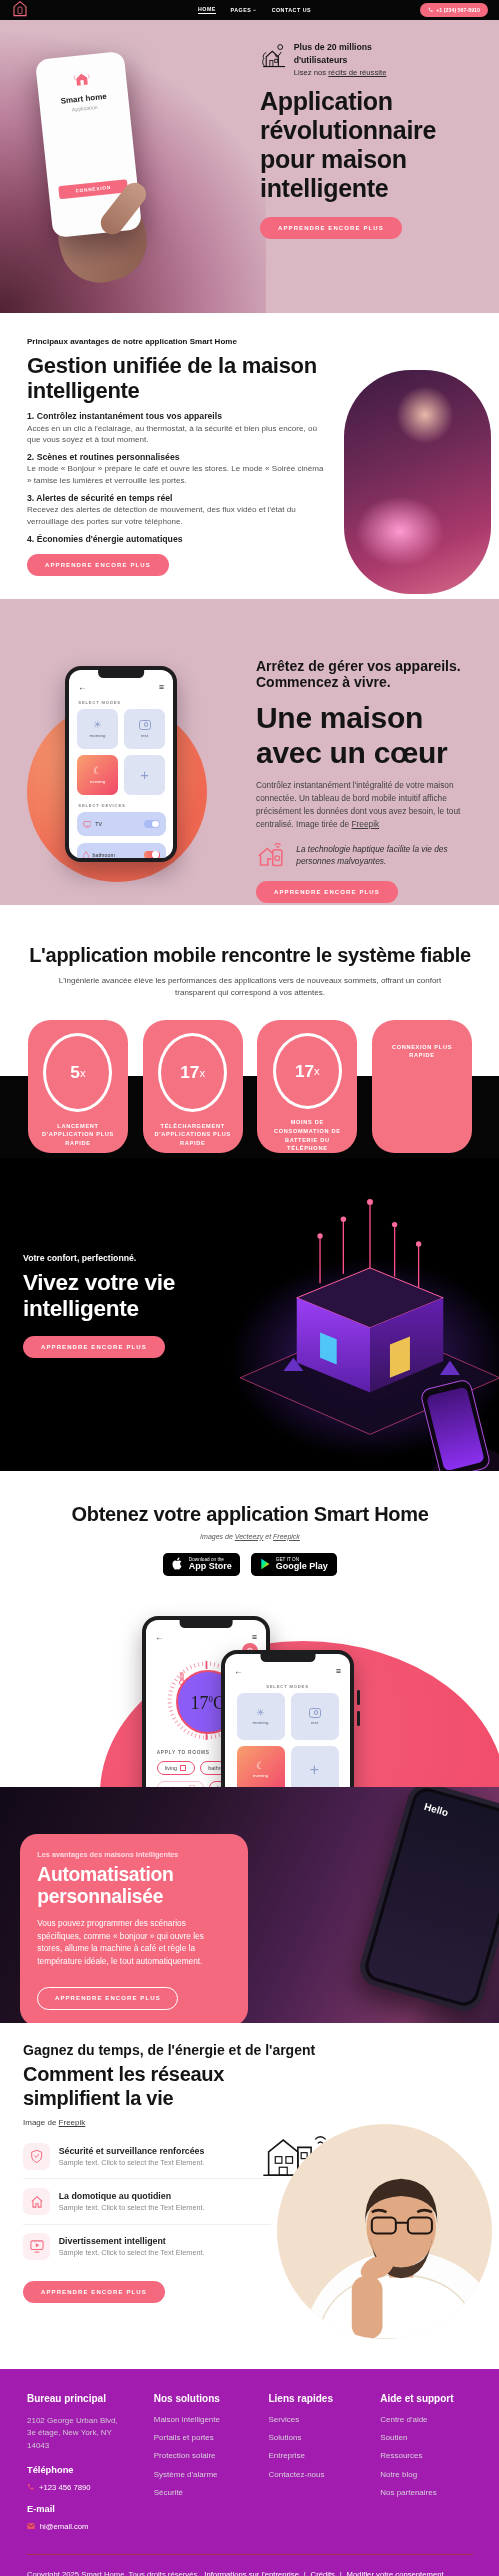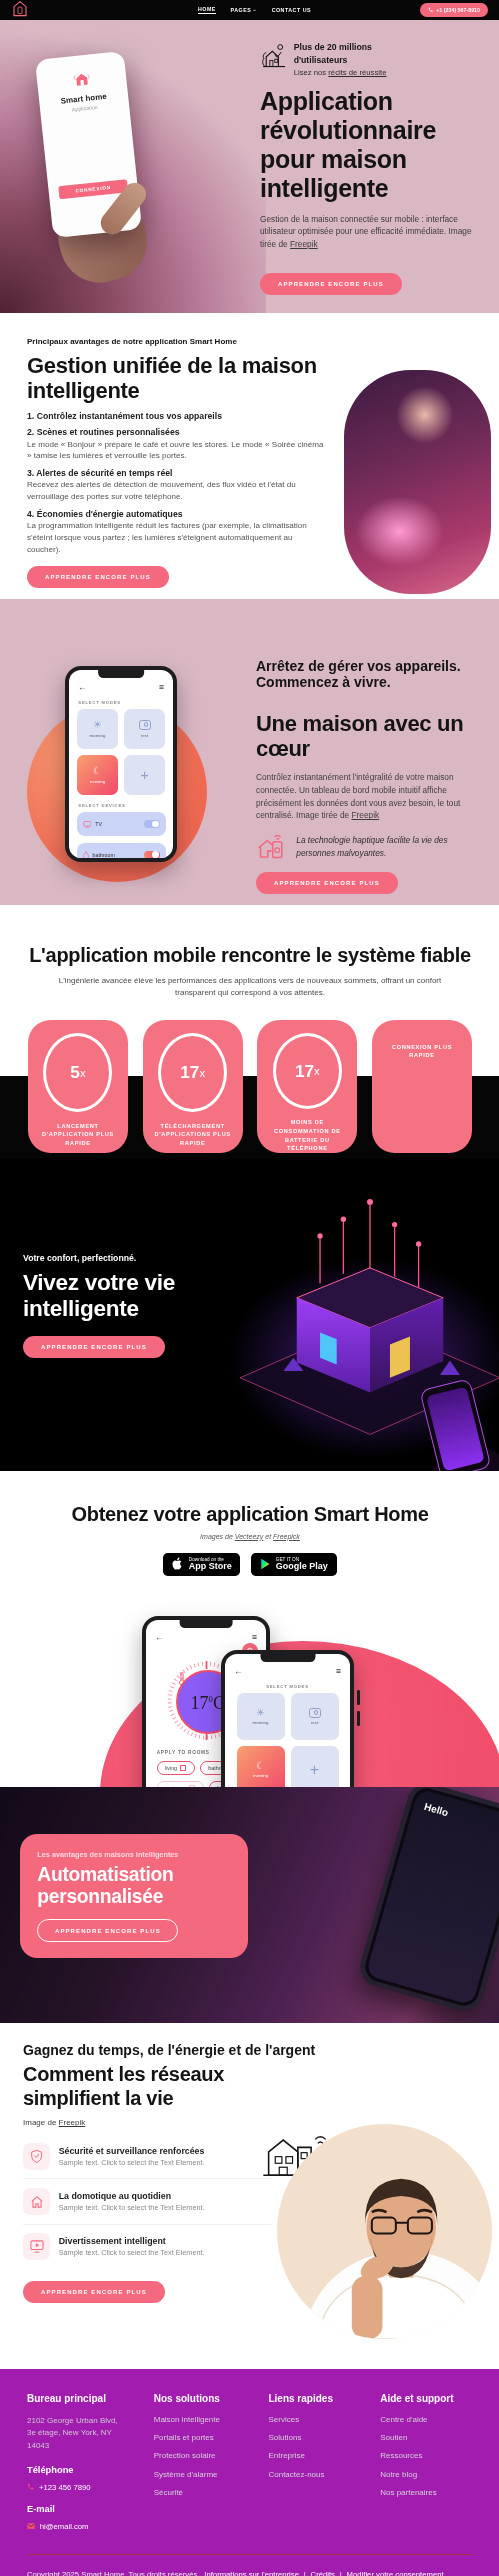--- a/index.html
+++ b/index.html
@@ -73,21 +73,21 @@
   .tile.hot .tl,.tile.hot .tg{color:#fff;}
   .resticon{width:10px;height:8px;border:1px solid #8fa0cc;border-radius:2.7px;position:relative;}
   .resticon::after{content:"";position:absolute;right:1.3px;top:1.3px;width:2.7px;height:2.7px;border:0.8px solid #8fa0cc;border-radius:50%;}
   .dev{width:89px;height:24px;background:#c9d4f6;border-radius:8px;margin:0 auto 6.7px;display:flex;align-items:center;padding:0 6px;box-sizing:border-box;gap:4px;}
   .dev .dl{font-size:5.3px;color:#333;}
   .tgl{margin-left:auto;width:16px;height:8px;border-radius:4.7px;position:relative;}
   .tgl.blue{background:#a9bbf2;}
   .tgl.pink{background:linear-gradient(90deg,#f8876e,#f2486b);}
   .tgl::after{content:"";position:absolute;right:0.7px;top:0.7px;width:6.7px;height:6.7px;border-radius:50%;background:#fff;}
   .heart-right{position:absolute;left:256px;top:59px;width:233px;}
-  .s-heart h2{font-size:22px;line-height:1.15;margin-top:21px;width:220px;}
+  .s-heart h2{font-size:30px;line-height:1.15;margin-top:11px;width:220px;}
   .heart-text{font-size:8.3px;color:#3f3f3f;line-height:1.55;margin-top:9.3px;width:223px;}
   .heart-note{display:flex;gap:9.3px;margin-top:9.3px;align-items:center;}
   .heart-note .nt{font-style:italic;font-size:8.3px;color:#2e2e2e;line-height:1.5;width:160px;}
   .heart-cta{margin-top:10.7px;}
 
   
   .s-stats{height:253px;background:linear-gradient(#ffffff 0 171px,#050505 171px);padding-top:39px;box-sizing:border-box;}
   .s-stats h2{font-size:20px;text-align:center;}
   .stats-sub{font-size:8px;color:#4a4a4a;text-align:center;width:413px;margin:8px auto 0;line-height:1.5;}
   .cards{display:flex;gap:14.7px;padding:0 28px;margin-top:21px;}
@@ -231,43 +231,42 @@
             <path d="M8 42c-4-3-5-9-2-13M6 29c-2-4 0-9 4-10" fill="none" stroke="#111" stroke-width="1.6"></path>
             <path d="M5 42h36" stroke="#111" stroke-width="1.8"></path>
             <path d="M24 23l4 4 7-9" fill="none" stroke="#111" stroke-width="1.6"></path>
           </svg></span>
       <div>
         <div class="hb-txt"><span>Plus de 20 millions</span><br><span>d'utilisateurs</span></div>
         <div class="hb-link"><span>Lisez nos </span><span class="u">récits de réussite</span></div>
       </div>
     </div>
     <h1>Application révolutionnaire pour maison intelligente</h1>
-    <p class="hero-desc"><span>Gestion de la maison connectée sur mobile : interface utilisateur optimisée pour une efficacité immédiate. Image tirée de </span><span class="u">Freepik</span></p>
     <button class="btn-pink hero-cta">APPRENDRE ENCORE PLUS</button>
   </div>
 </div>
 
 <div class="sec s-benefits">
   <div class="eyebrow" style="font-size:8px">Principaux avantages de notre application Smart Home</div>
   <h2>Gestion unifiée de la maison intelligente</h2>
   <div class="ben-list">
     <div>
         <div class="ben-title">1. Contrôlez instantanément tous vos appareils</div>
+        <div class="ben-text">Accès en un clic à l'éclairage, au thermostat, à la sécurité et bien plus encore, où que vous soyez et à tout moment.</div>
       </div>
     <div>
         <div class="ben-title">2. Scènes et routines personnalisées</div>
         <div class="ben-text">Le mode « Bonjour » prépare le café et ouvre les stores. Le mode « Soirée cinéma » tamise les lumières et verrouille les portes.</div>
       </div>
     <div>
         <div class="ben-title">3. Alertes de sécurité en temps réel</div>
         <div class="ben-text">Recevez des alertes de détection de mouvement, des flux vidéo et l'état du verrouillage des portes sur votre téléphone.</div>
       </div>
     <div>
         <div class="ben-title">4. Économies d'énergie automatiques</div>
-        <div class="ben-text">La programmation intelligente réduit les factures (par exemple, la climatisation s'éteint lorsque vous partez ; les lumières s'éteignent automatiquement au coucher).</div>
       </div>
   </div>
   <button class="btn-pink ben-cta">APPRENDRE ENCORE PLUS</button>
   <div class="ben-photo"></div>
 </div>
 
 <div class="sec s-heart">
   <div class="heart-circle"></div>
   <div class="phone" style="left:65px;top:67px;width:112px;height:196px;">
     <div class="scr">
@@ -522,20 +521,21 @@
   </div>
 </div>
 
 <div class="sec s-automation">
   <div class="auto-phone">
       <div class="as">Hello</div>
     </div>
   <div class="auto-card">
     <div class="eyebrow">Les avantages des maisons intelligentes</div>
     <h2>Automatisation personnalisée</h2>
+    <p class="auto-text">Vous pouvez programmer des scénarios spécifiques, comme « bonjour » qui ouvre les stores, allume la machine à café et règle la température idéale, le tout automatiquement.</p>
     <button class="btn-outline auto-cta">APPRENDRE ENCORE PLUS</button>
   </div>
 </div>
 
 <div class="sec s-networks">
   <div class="eyebrow">Gagnez du temps, de l'énergie et de l'argent</div>
   <h2>Comment les réseaux simplifient la vie</h2>
   <div class="nw-credit"><span>Image de </span><span class="u">Freepik</span></div>
   <div class="features">
     <div class="feat">

